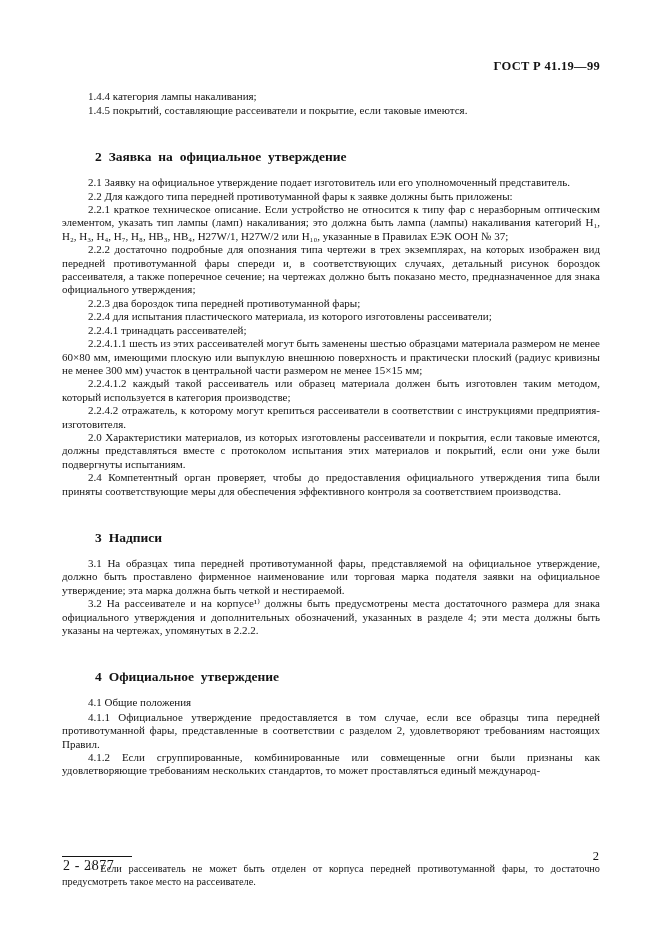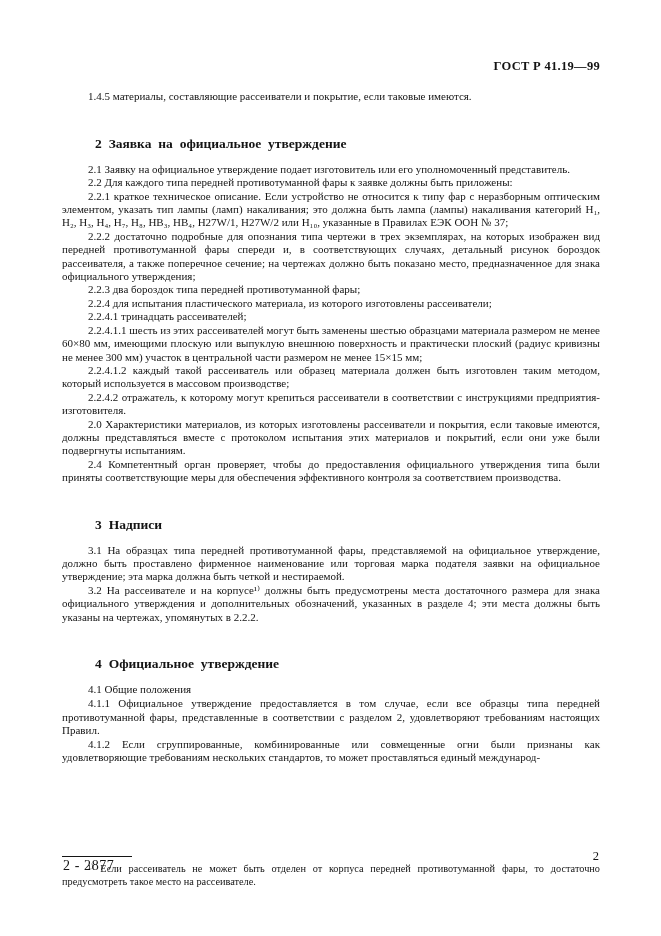--- a/index.html
+++ b/index.html
@@ -81,31 +81,32 @@
 </style>
 </head>
 <body>
 
 <div class="page">
 
   <div class="content body-text">
     <div class="doc-header">ГОСТ Р 41.19—99</div>
 
     <div>
-        <div class="blk-line">1.4.5 материалы, составляющие рассеиватели и покрытие, если таковые имеются.</div>
+        <div class="blk-line">1.4.4 категория лампы накаливания;</div>
+        <div class="blk-line">1.4.5 покрытий, составляющие рассеиватели и покрытие, если таковые имеются.</div>
         <div class="blk-h1">2 Заявка на официальное утверждение</div>
         <div class="blk-para">2.1 Заявку на официальное утверждение подает изготовитель или его уполномоченный представитель.</div>
         <div class="blk-para">2.2 Для каждого типа передней противотуманной фары к заявке должны быть приложены:</div>
         <div class="blk-para">2.2.1 краткое техническое описание. Если устройство не относится к типу фар с неразборным оптическим элементом, указать тип лампы (ламп) накаливания; это должна быть лампа (лампы) накаливания категорий H₁, H₂, H₃, H₄, H₇, H₈, HB₃, HB₄, H27W/1, H27W/2 или H₁₀, указанные в Правилах ЕЭК ООН № 37;</div>
         <div class="blk-para">2.2.2 достаточно подробные для опознания типа чертежи в трех экземплярах, на которых изображен вид передней противотуманной фары спереди и, в соответствующих случаях, детальный рисунок бороздок рассеивателя, а также поперечное сечение; на чертежах должно быть показано место, предназначенное для знака официального утверждения;</div>
         <div class="blk-para">2.2.3 два бороздок типа передней противотуманной фары;</div>
         <div class="blk-para">2.2.4 для испытания пластического материала, из которого изготовлены рассеиватели;</div>
         <div class="blk-para">2.2.4.1 тринадцать рассеивателей;</div>
         <div class="blk-para">2.2.4.1.1 шесть из этих рассеивателей могут быть заменены шестью образцами материала размером не менее 60×80 мм, имеющими плоскую или выпуклую внешнюю поверхность и практически плоский (радиус кривизны не менее 300 мм) участок в центральной части размером не менее 15×15 мм;</div>
-        <div class="blk-para">2.2.4.1.2 каждый такой рассеиватель или образец материала должен быть изготовлен таким методом, который используется в массовом производстве;</div>
+        <div class="blk-para">2.2.4.1.2 каждый такой рассеиватель или образец материала должен быть изготовлен таким методом, который используется в категория производстве;</div>
         <div class="blk-para">2.2.4.2 отражатель, к которому могут крепиться рассеиватели в соответствии с инструкциями предприятия-изготовителя.</div>
         <div class="blk-para">2.0 Характеристики материалов, из которых изготовлены рассеиватели и покрытия, если таковые имеются, должны представляться вместе с протоколом испытания этих материалов и покрытий, если они уже были подвергнуты испытаниям.</div>
         <div class="blk-para">2.4 Компетентный орган проверяет, чтобы до предоставления официального утверждения типа были приняты соответствующие меры для обеспечения эффективного контроля за соответствием производства.</div>
         <div class="blk-h1">3 Надписи</div>
         <div class="blk-para">3.1 На образцах типа передней противотуманной фары, представляемой на официальное утверждение, должно быть проставлено фирменное наименование или торговая марка подателя заявки на официальное утверждение; эта марка должна быть четкой и нестираемой.</div>
         <div class="blk-para">3.2 На рассеивателе и на корпусе¹⁾ должны быть предусмотрены места достаточного размера для знака официального утверждения и дополнительных обозначений, указанных в разделе 4; эти места должны быть указаны на чертежах, упомянутых в 2.2.2.</div>
         <div class="blk-h1">4 Официальное утверждение</div>
         <div class="blk-h2">4.1 Общие положения</div>
         <div class="blk-para">4.1.1 Официальное утверждение предоставляется в том случае, если все образцы типа передней противотуманной фары, представленные в соответствии с разделом 2, удовлетворяют требованиям настоящих Правил.</div>
         <div class="blk-para">4.1.2 Если сгруппированные, комбинированные или совмещенные огни были признаны как удовлетворяющие требованиям нескольких стандартов, то может проставляться единый международ-</div>

